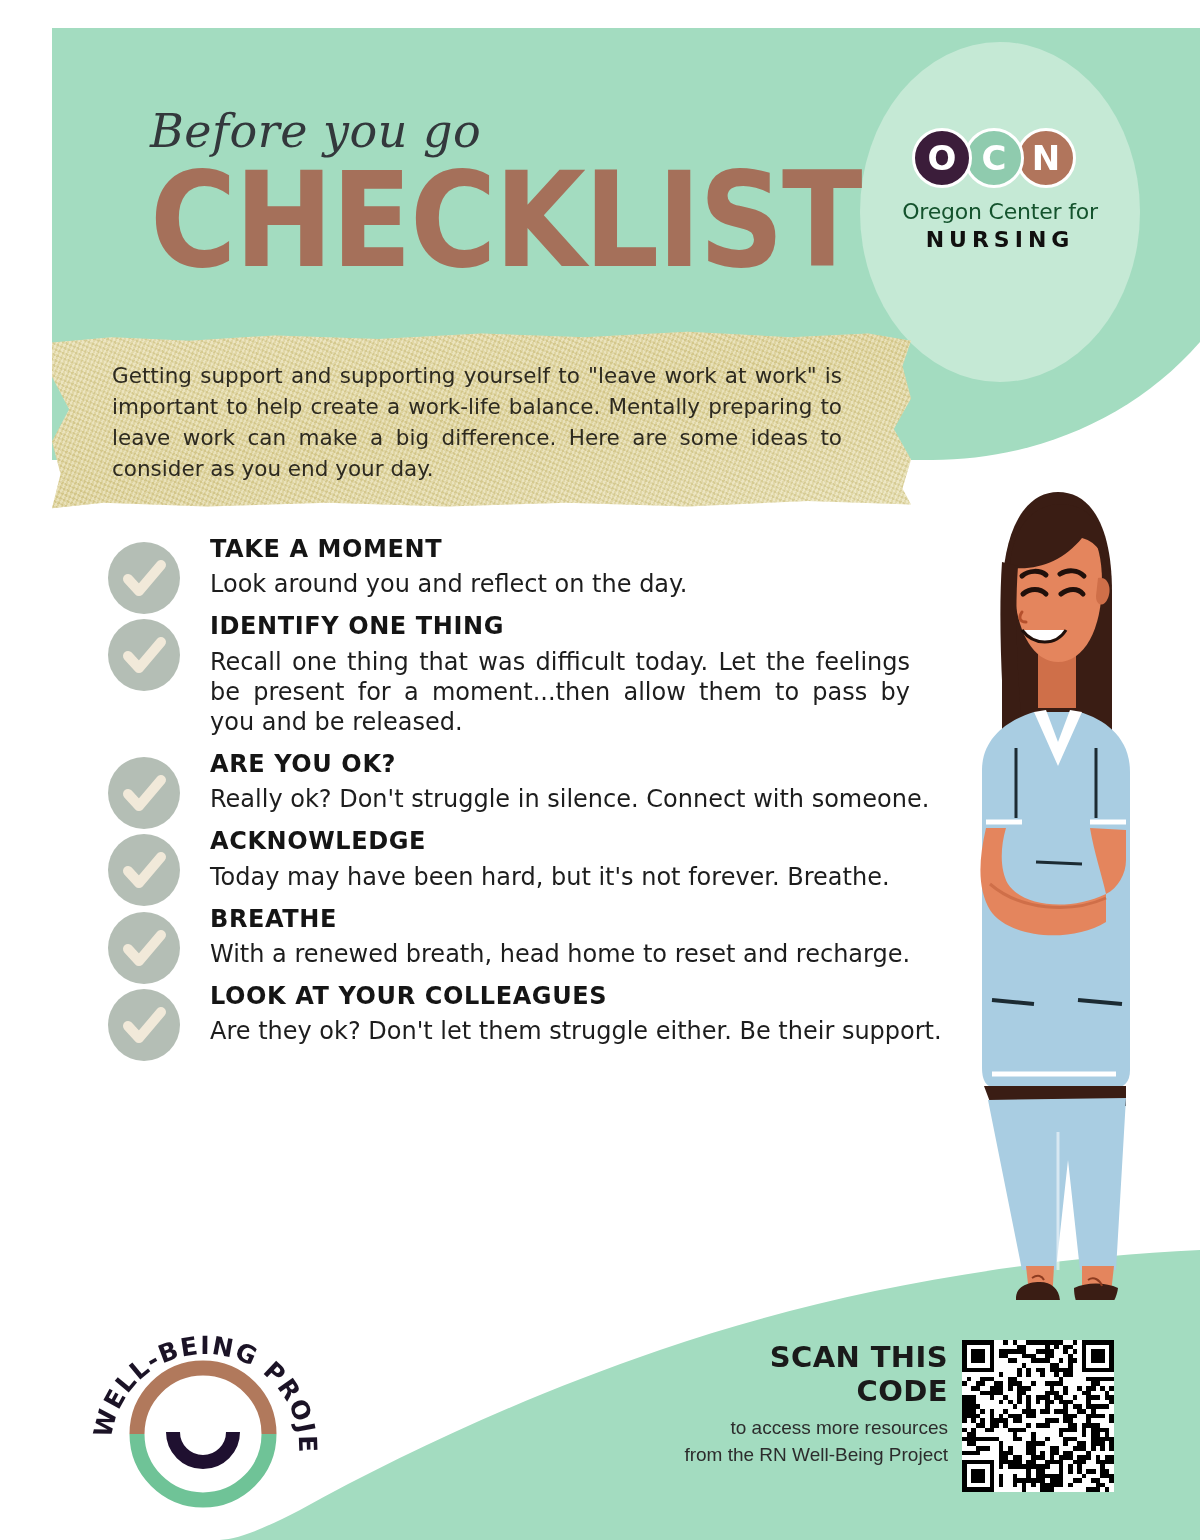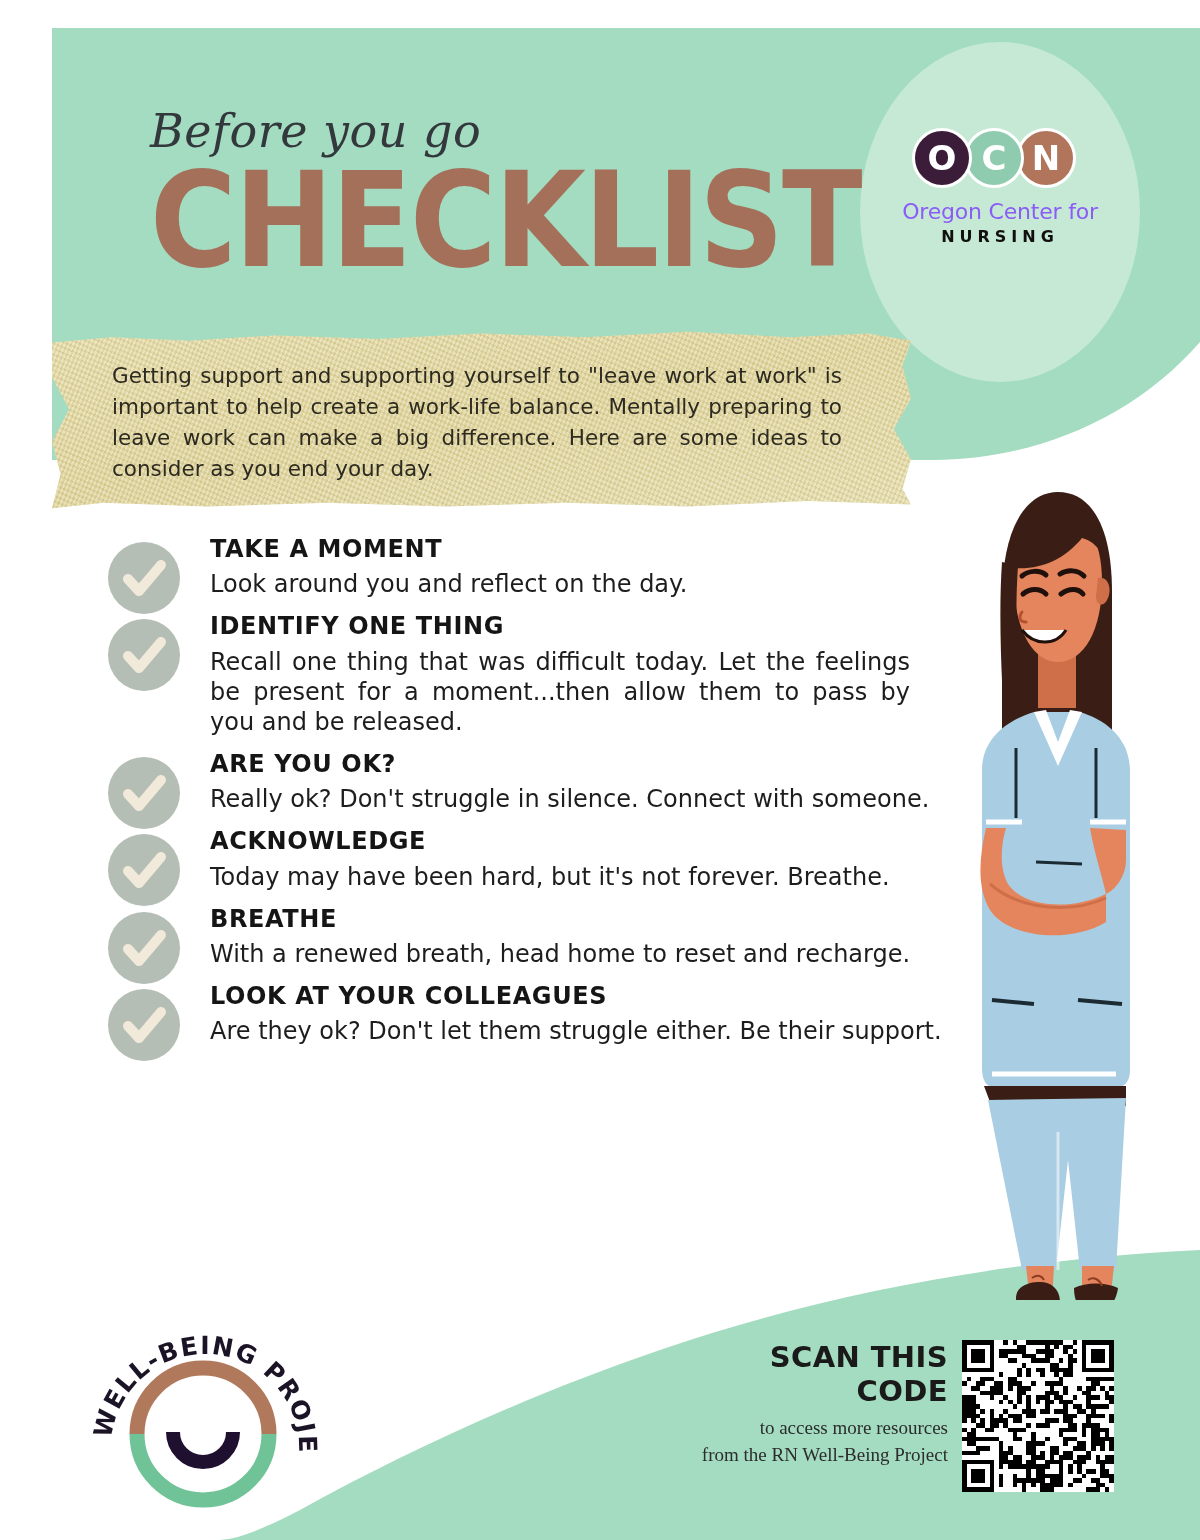--- a/index.html
+++ b/index.html
@@ -111,28 +111,28 @@
     font-size: 34px;
     line-height: 54px;
     text-align: center;
   }
   .ocn-dot.o { left: 0;   background: #3b1d3a; z-index: 3; }
   .ocn-dot.c { left: 52px;background: #8fcbae; z-index: 2; }
   .ocn-dot.n { left: 104px;background:#b1755c; z-index: 1; }
   .ocn-line1 {
     font-family: "DejaVu Sans", sans-serif;
     font-size: 22px;
-    color: #8b5cf6;
+    color: #14532d;
     margin-top: 9px;
     letter-spacing: -0.2px;
   }
   .ocn-line2 {
     font-family: "DejaVu Sans", sans-serif;
     font-weight: bold;
-    font-size: 16px;
+    font-size: 22px;
     color: #11100f;
     letter-spacing: 5px;
     margin-top: 3px;
   }
 
   
   .paper {
     position: absolute;
     left: 52px;
     top: 330px;
@@ -240,21 +240,21 @@
   }
   .scan-title {
     font-family: "DejaVu Sans", sans-serif;
     font-weight: bold;
     font-size: 29px;
     letter-spacing: 0.4px;
     color: #1a1a1a;
     margin: 0;
   }
   .scan-sub {
-    font-family: Liberation Serif, serif;
+    font-family: Liberation Sans, sans-serif;
     font-size: 19px;
     line-height: 27px;
     color: #2c2c2c;
     margin: 6px 0 0 0;
   }
   .qr {
     position: absolute;
     left: 962px;
     top: 1340px;
     width: 152px;

